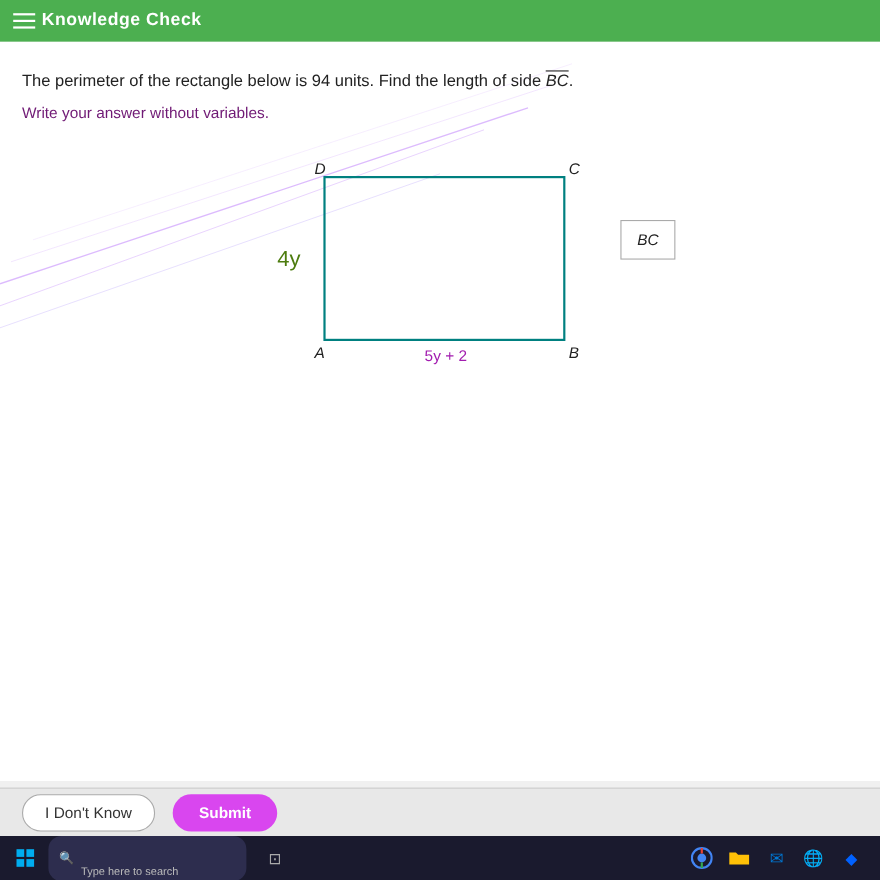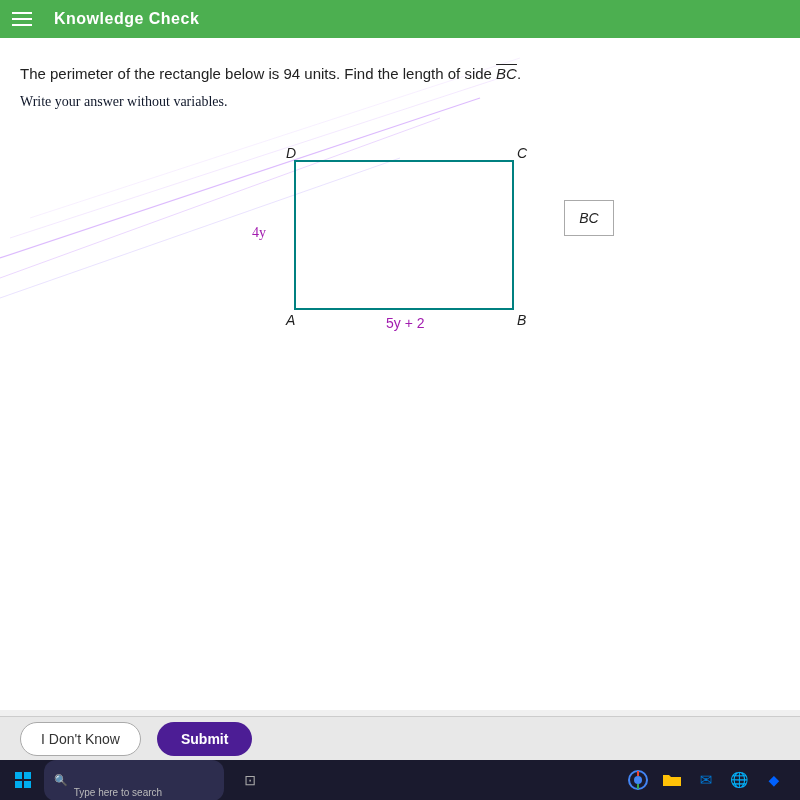--- a/index.html
+++ b/index.html
@@ -12,21 +12,21 @@
       background: #f0f0f0;
     }
 
     
     .header {
       display: flex;
       align-items: center;
       background: #4caf50;
       height: 38px;
       padding: 0 12px;
-      gap: 22px;
+      gap: 6px;
     }
     .header-menu-icon {
       display: flex;
       flex-direction: column;
       gap: 4px;
       cursor: pointer;
     }
     .header-menu-icon span {
       display: block;
       width: 20px;
@@ -59,25 +59,24 @@
       margin-bottom: 8px;
     }
 
     .question-text .bc-overline {
       text-decoration: overline;
       font-style: italic;
     }
 
     .sub-text {
       font-size: 14px;
-      color: #0f172a;
+      color: #701a75;
       position: relative;
       z-index: 1;
       margin-bottom: 30px;
-      font-family: Liberation Serif, serif;
     }
 
     
     .diagram-container {
       position: relative;
       z-index: 1;
       display: flex;
       justify-content: center;
       align-items: center;
       margin-top: 20px;
@@ -130,23 +129,22 @@
       left: 283px;
       top: 172px;
       font-style: italic;
       font-size: 14px;
       color: #222;
     }
     .label-4y {
       position: absolute;
       left: 18px;
       top: 85px;
-      font-size: 14px;
-      color: #a21caf;
-      font-family: Liberation Serif, serif;
+      font-size: 20px;
+      color: #4d7c0f;
     }
     .label-5y2 {
       position: absolute;
       left: 152px;
       top: 175px;
       font-size: 14px;
       color: #a21caf;
       white-space: nowrap;
     }
 
@@ -187,21 +185,21 @@
       background: white;
       border: 1.5px solid #aaa;
       border-radius: 20px;
       padding: 8px 20px;
       font-size: 14px;
       color: #333;
       cursor: pointer;
     }
 
     .btn-submit {
-      background: #4c1d95;
+      background: #d946ef;
       border: none;
       border-radius: 20px;
       padding: 9px 24px;
       font-size: 14px;
       color: white;
       font-weight: bold;
       cursor: pointer;
     }
 
     

